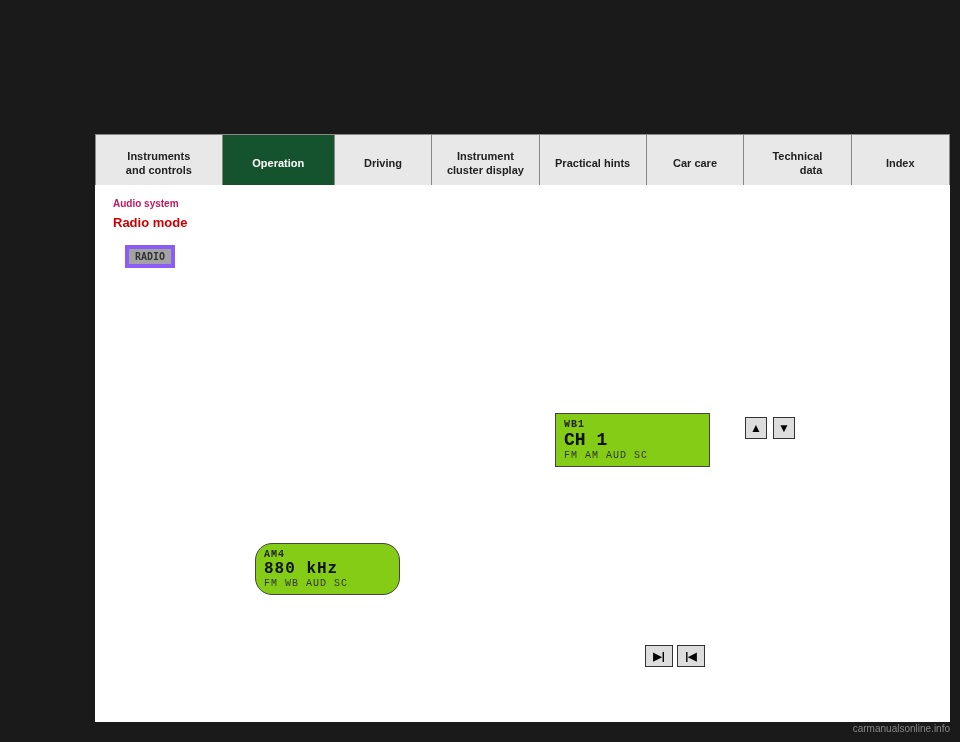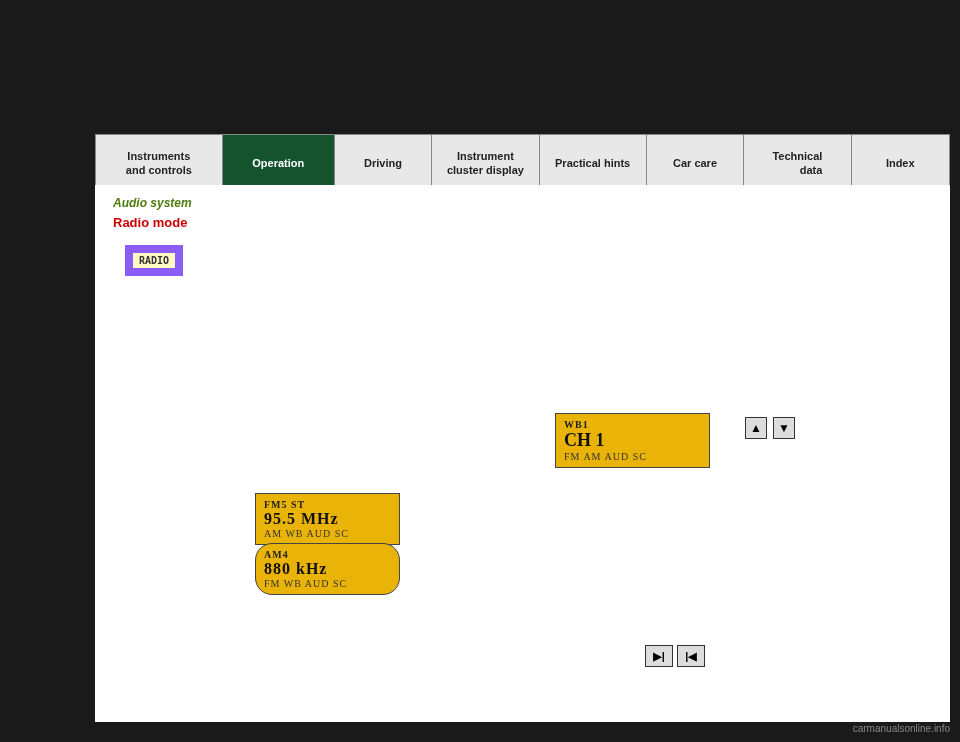--- a/index.html
+++ b/index.html
@@ -64,23 +64,23 @@
     .tab-driving    { width: 100px; }
     .tab-instrument-cluster { width: 110px; }
     .tab-practical  { width: 110px; }
     .tab-car-care   { width: 100px; }
     .tab-technical  { width: 110px; text-align: right; }
     .tab-index      { width: 100px; }
 
     
     .display-box {
       position: absolute;
-      background: #eab308;
+      background: #84cc16;
       border: 1.5px solid #444;
-      font-family: Liberation Serif, serif;
+      font-family: Liberation Mono, monospace;
       padding: 5px 8px;
     }
 
     .display-box-fm {
       top: 308px;
       left: 160px;
       width: 145px;
     }
 
     .display-box-am {
@@ -215,36 +215,31 @@
 data</span>
   </div>
   <div class="nav-tab inactive tab-index">
     <span>Index</span>
   </div>
 </div>
 
 <div class="content-inner">
 
   <div style="position:absolute; top:8px; left:18px;">
-    <span style="font-size:12px; color:#4d7c0f; font-weight:bold;font-style:italic;">Audio system</span>
+    <span style="font-size:10px; color:#be185d; font-weight:bold;">Audio system</span>
   </div>
 
   <div style="position:absolute; top:28px; left:18px;">
     <span style="font-size:13px; color:#cc0000; font-weight:bold;">Radio mode</span>
   </div>
 
-  <div style="position:absolute; top:60px; left:30px; border:8px solid #8b5cf6; padding:2px 6px; font-size:10px; font-family:monospace; font-weight:bold; color:#333; background:#fef9c3;">
+  <div style="position:absolute; top:60px; left:30px; border:4px solid #8b5cf6; padding:2px 6px; font-size:10px; font-family:monospace; font-weight:bold; color:#333; background:#a3a3a3;">
     <span>RADIO</span>
   </div>
 
-  <div class="display-box display-box-fm">
-    <div class="display-row1">FM5  ST</div>
-    <div class="display-row2">95.5 MHz</div>
-    <div class="display-row3">AM WB AUD SC</div>
-  </div>
 
   <div class="display-box display-box-am">
     <div class="display-row1">AM4</div>
     <div class="display-row2">880 kHz</div>
     <div class="display-row3">FM WB AUD SC</div>
   </div>
 
   <div class="display-box display-box-wb">
     <div class="display-row1">WB1</div>
     <div class="display-row2-wb">CH 1</div>

